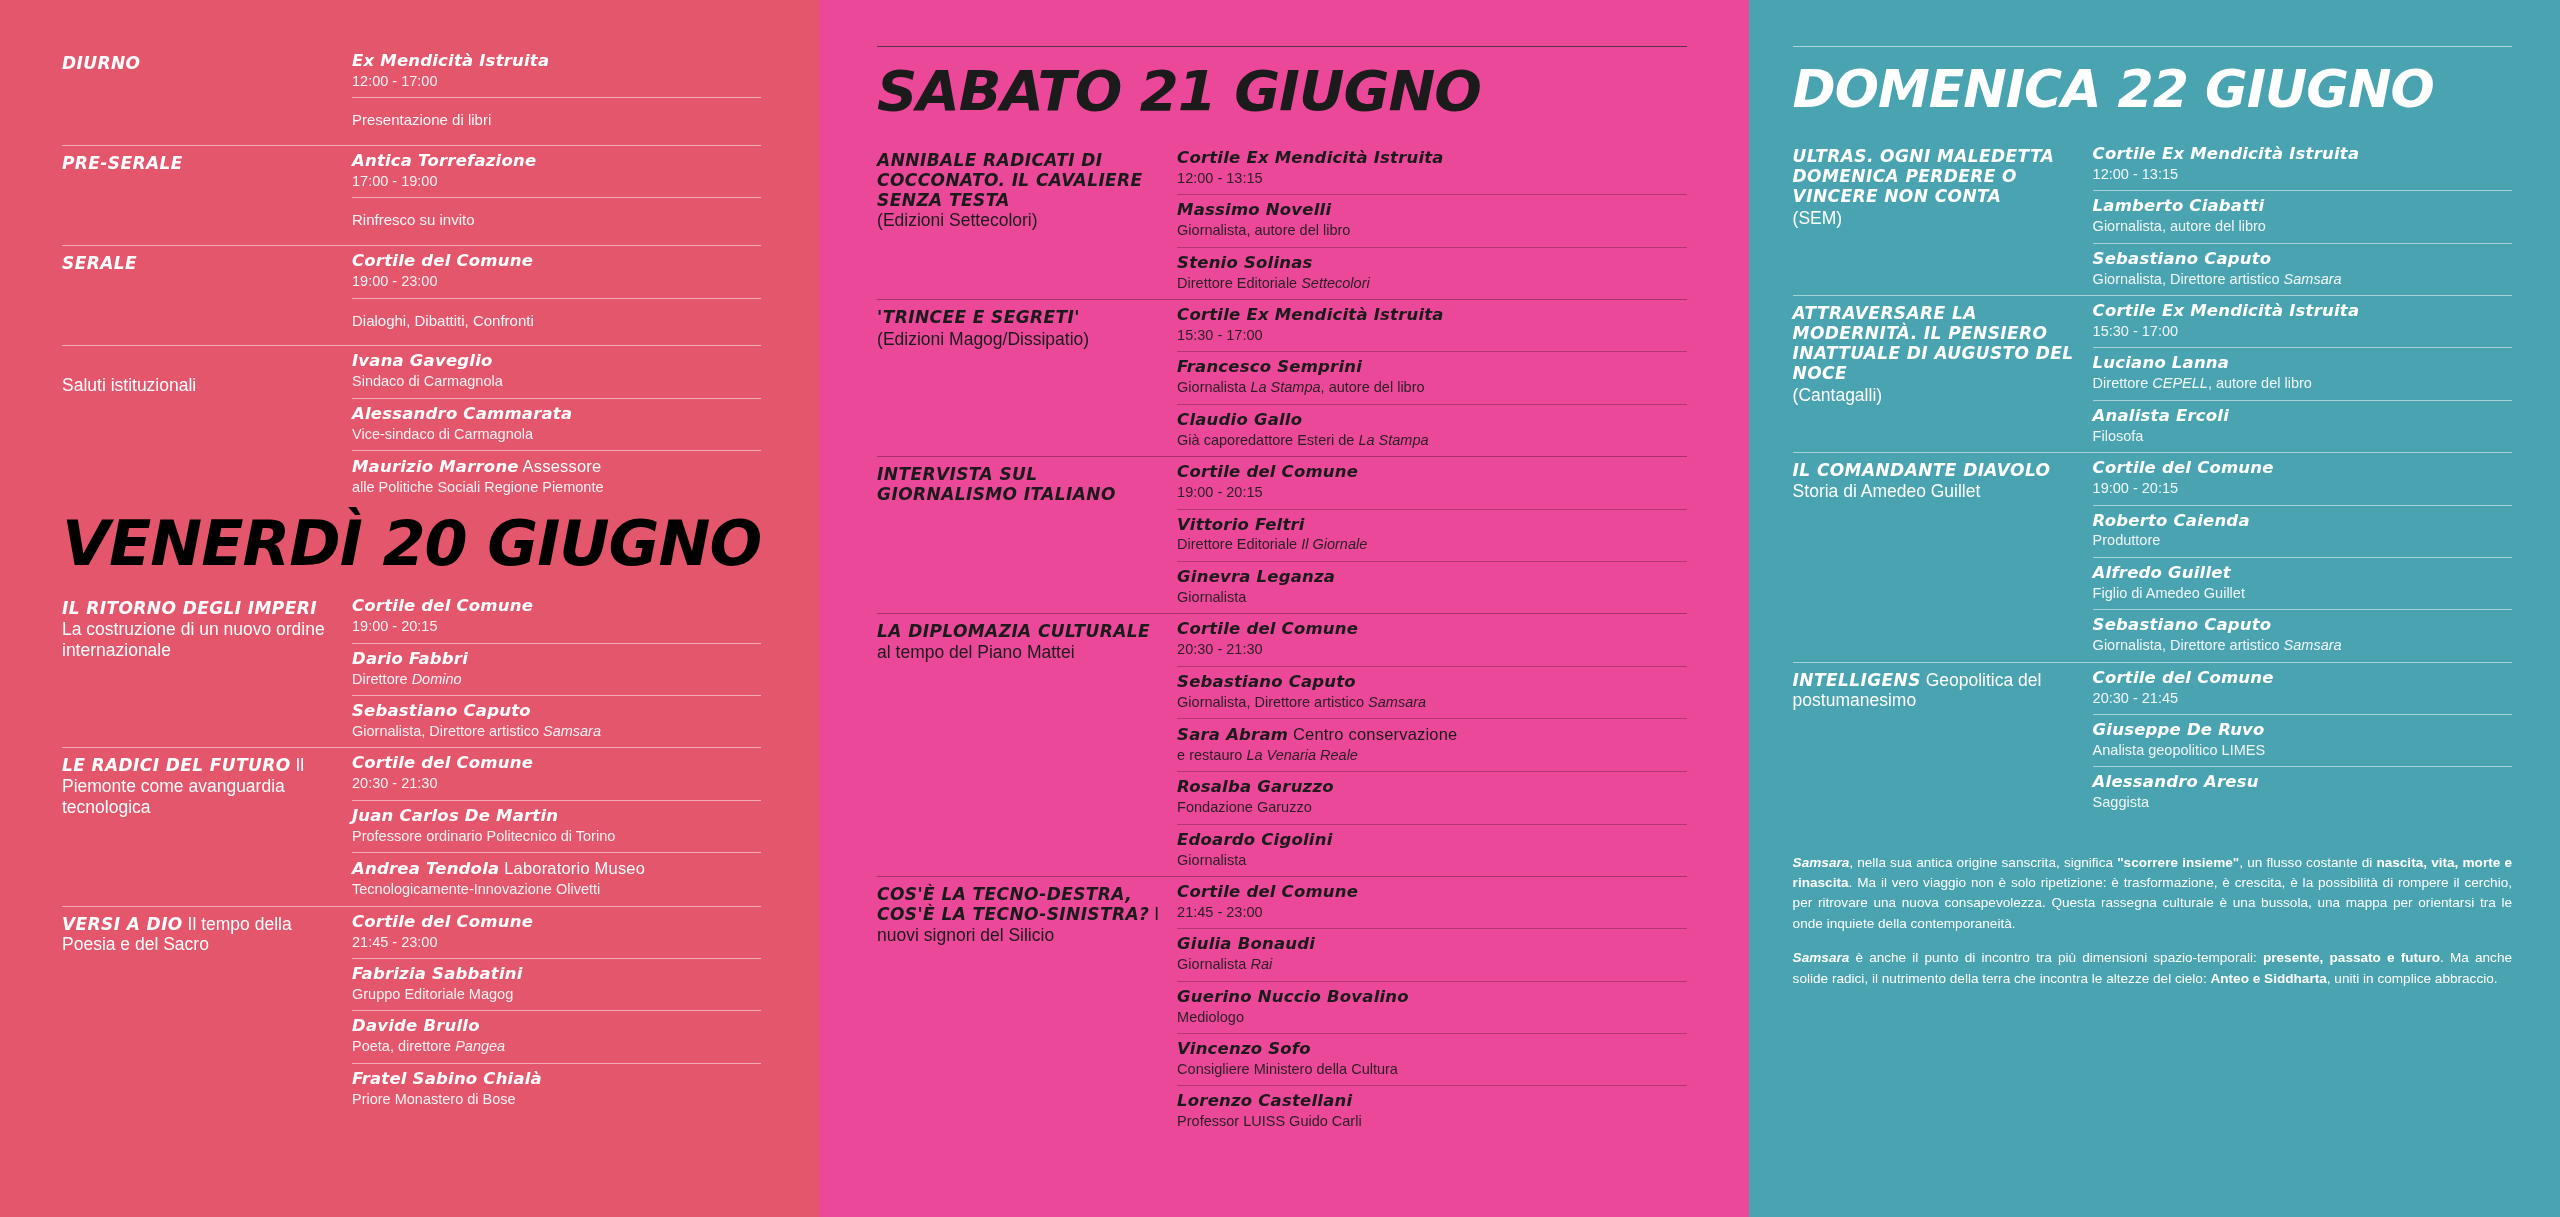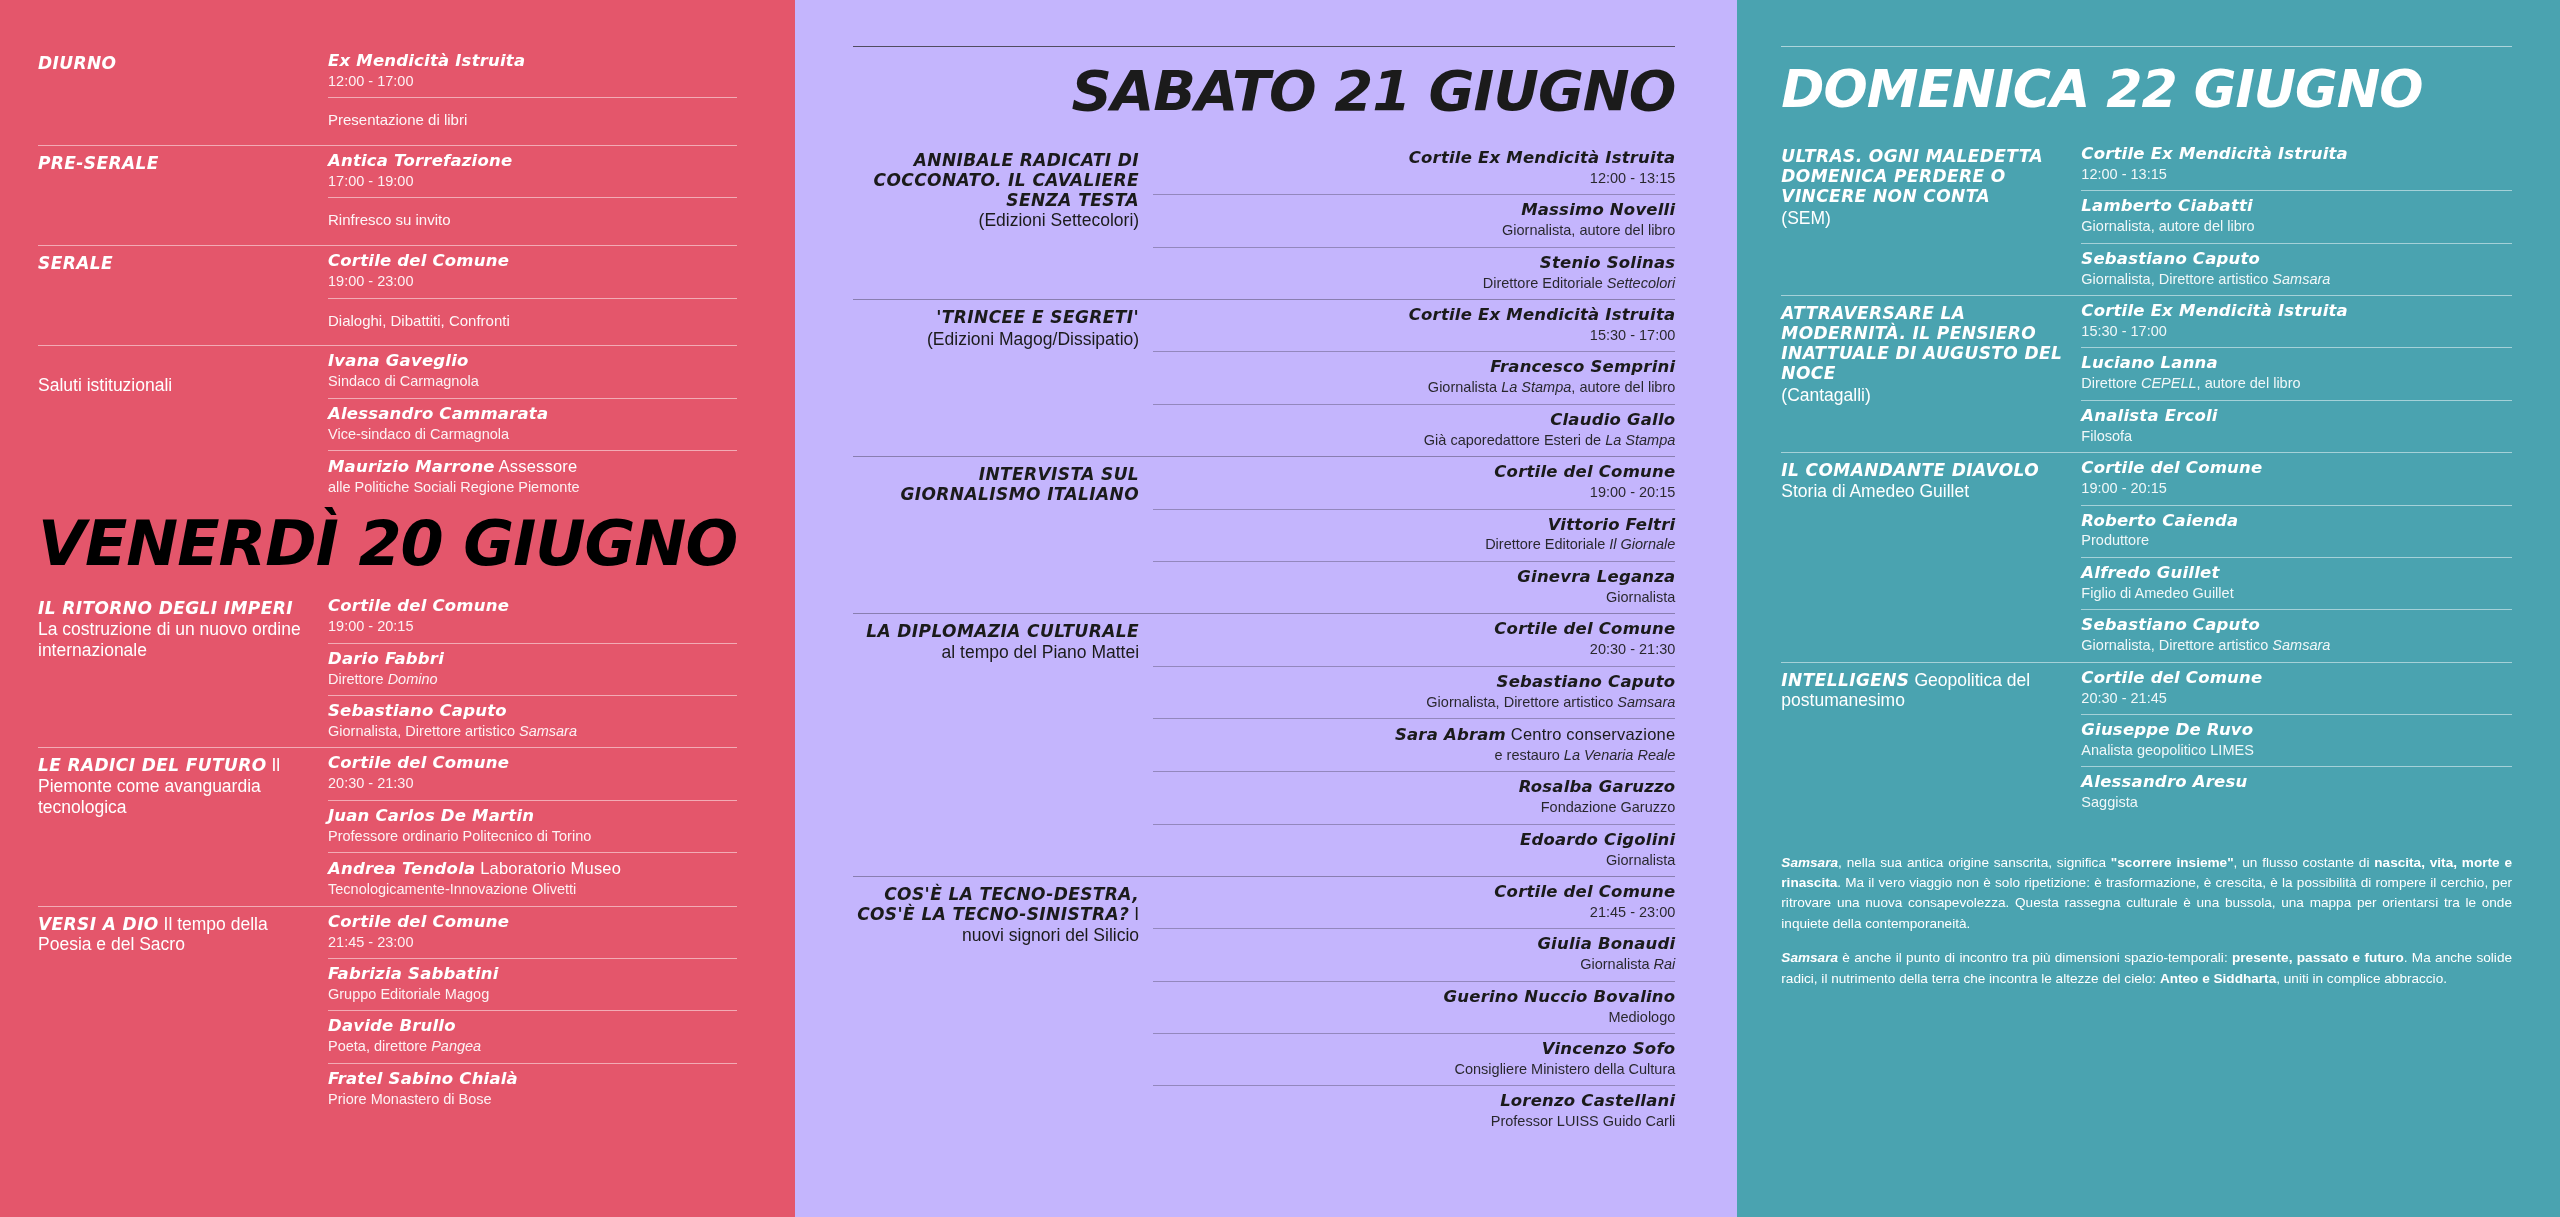--- a/index.html
+++ b/index.html
@@ -14,30 +14,29 @@
     width: 2560px;
     height: 1217px;
     display: flex;
     position: relative;
   }
   
   .col-left {
     width: 830px;
     background: #e4566b;
     color: #ffffff;
-    padding: 46px 58px 0 38px;
+    padding: 46px 58px 0 62px;
     position: relative;
   }
   .col-mid {
     width: 1072px;
-    background: #c4b5fd;
+    background: #ec4899;
     color: #1b1b1b;
     padding: 46px 62px 0 58px;
     position: relative;
-    text-align: right;
   }
   .col-right {
     width: 938px;
     background: #4aa3b0;
     color: #ffffff;
     padding: 46px 48px 0 44px;
     position: relative;
   }
 
   

